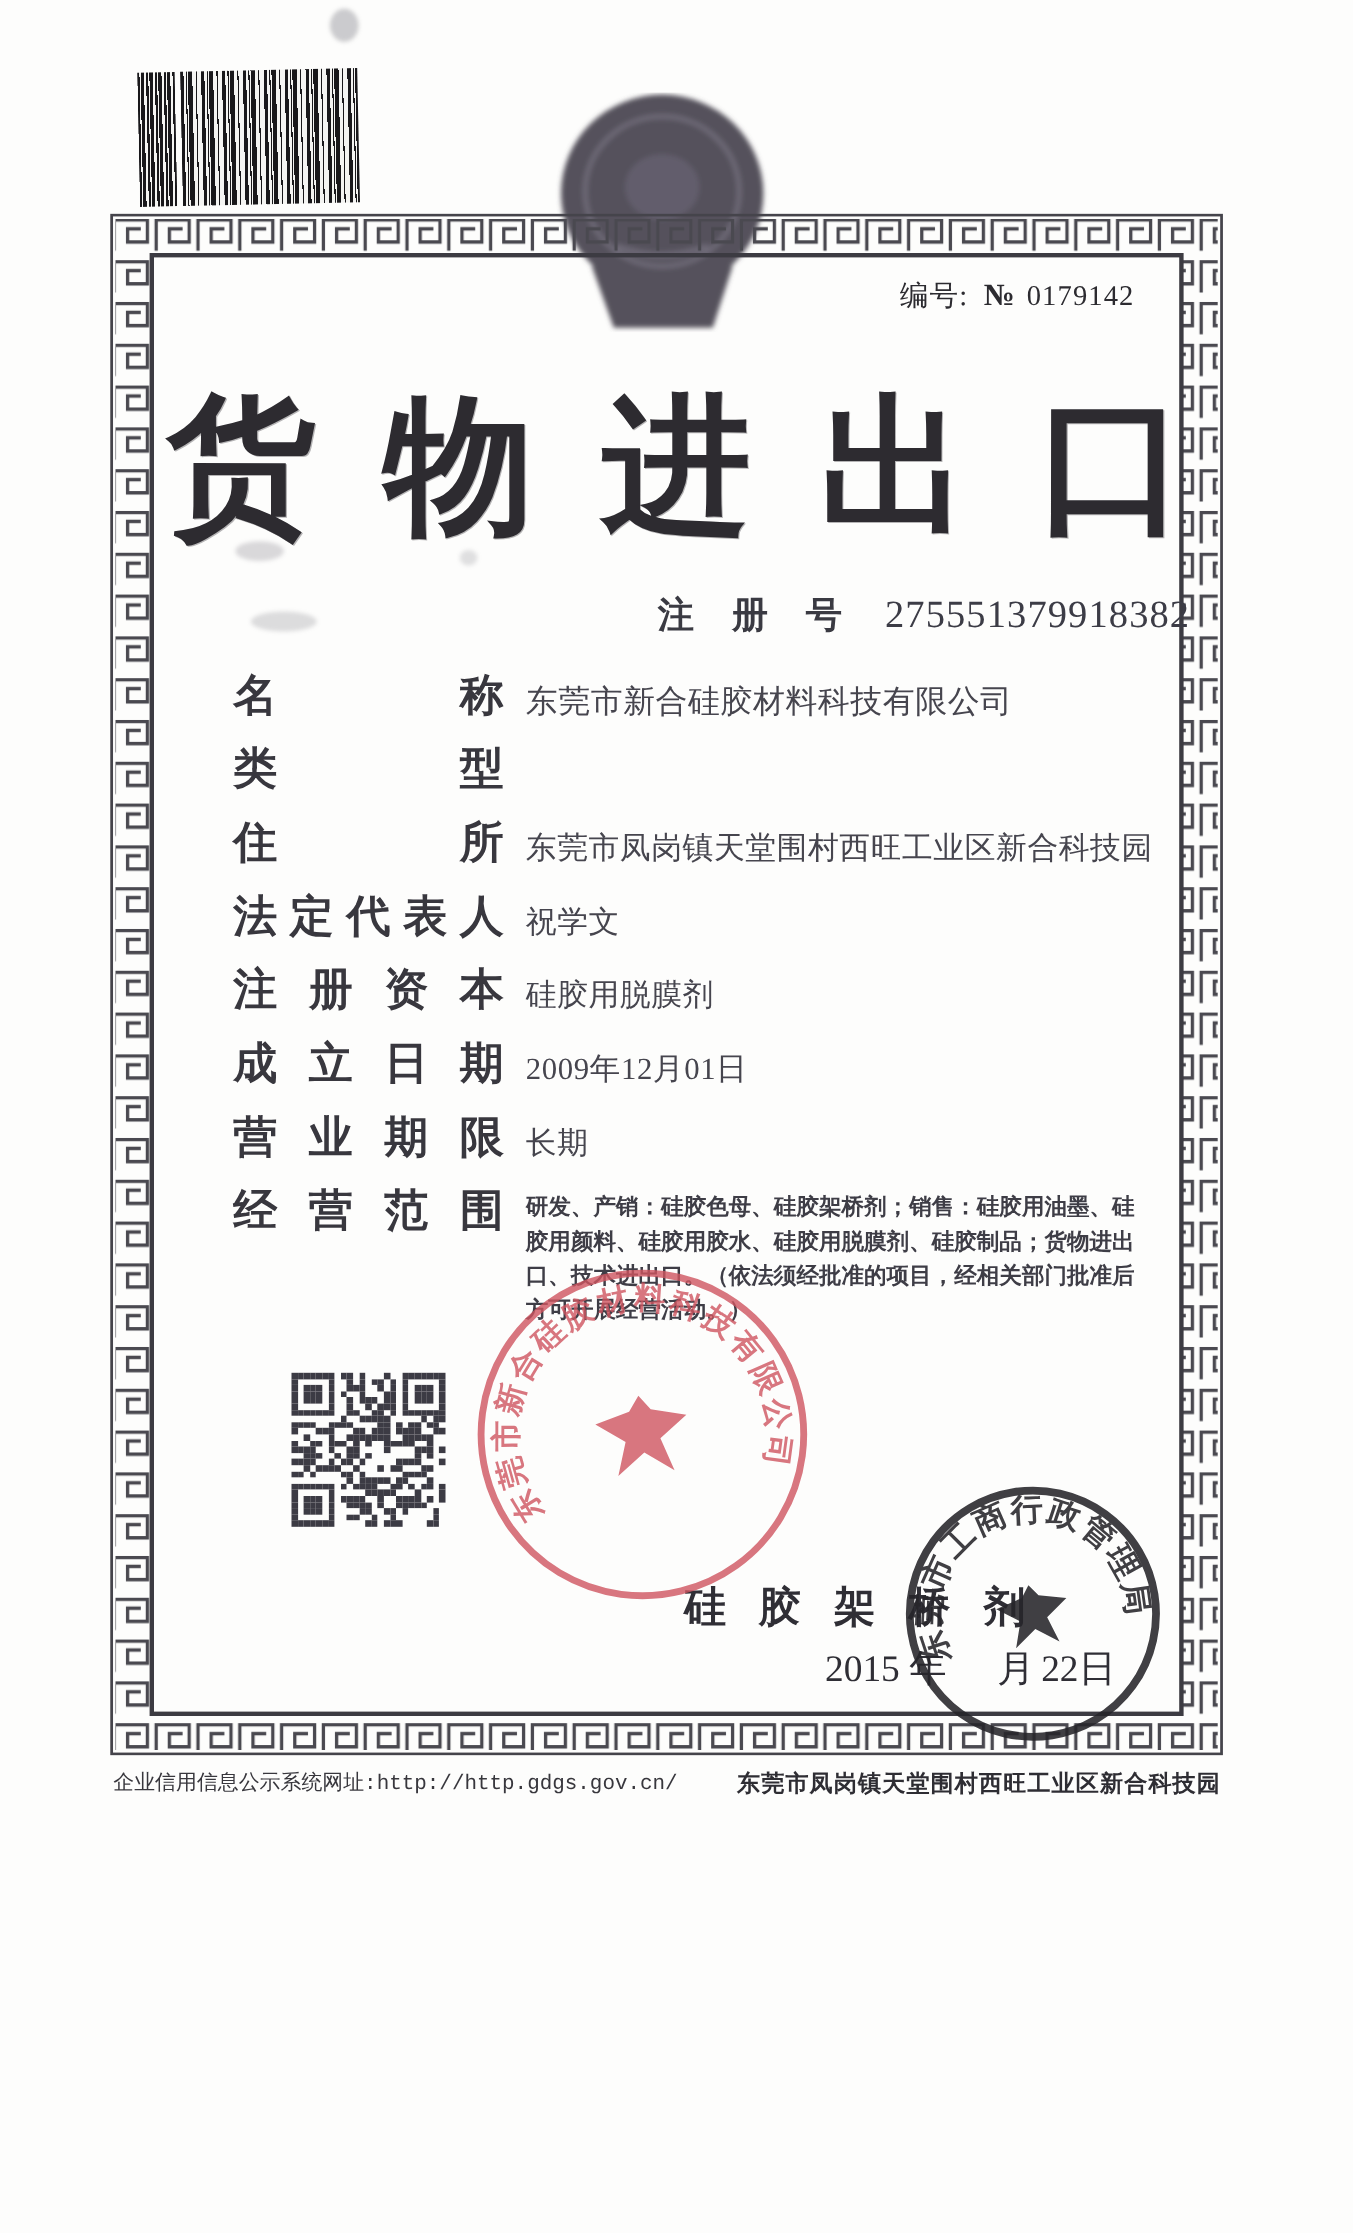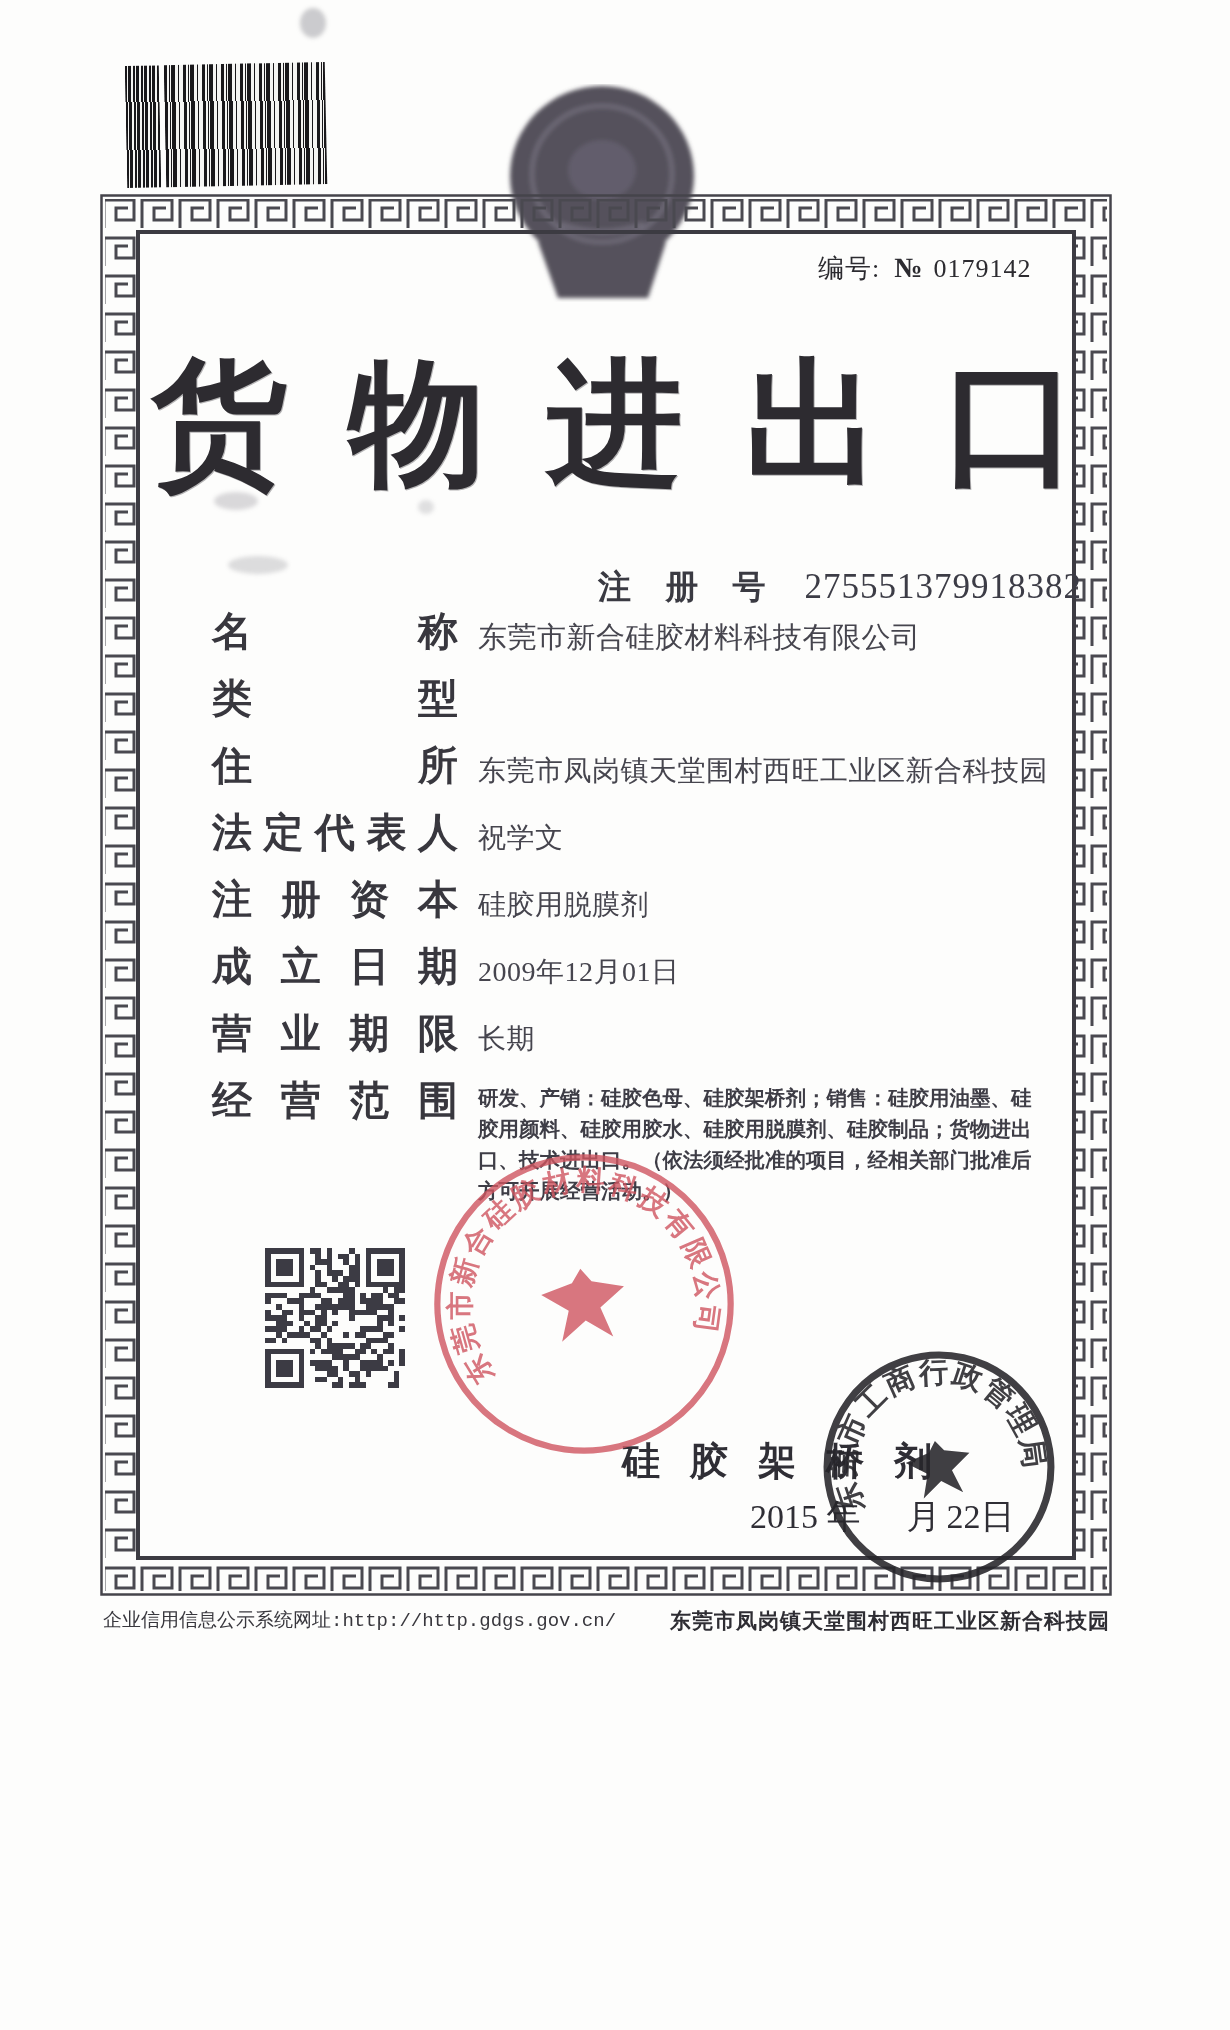--- a/index.html
+++ b/index.html
@@ -23,21 +23,21 @@
   
   .frame{left:100px;top:194px;width:1012px;height:1402px;z-index:1;}
 
   
   .serial{left:818px;top:251px;width:300px;font-size:26px;color:#2c2b30;letter-spacing:1px;z-index:2;}
   .serial .no-sign{font-weight:bold;font-size:28px;margin-left:14px;margin-right:10px;}
   .title{left:0;top:333px;width:100%;text-align:center;font-family:"DejaVu Sans","Liberation Sans",sans-serif;
          font-weight:900;font-size:136px;letter-spacing:62px;text-indent:62px;color:#2d2b30;z-index:2;
          text-shadow:1px 1px 0 rgba(45,43,48,.35);}
   .regno{left:598px;top:537px;display:flex;align-items:baseline;z-index:2;}
-  .regno .lab{font-size:33px;letter-spacing:13px;color:#3a3a42;font-weight:600;margin-top:28px;}
+  .regno .lab{font-size:33px;letter-spacing:13px;color:#3a3a42;font-weight:600;}
   .regno .val{font-size:35px;margin-left:26px;color:#3c3c46;letter-spacing:1px;}
 
   
   .rows{left:212px;top:610px;width:880px;z-index:2;}
   .row{display:flex;align-items:flex-start;height:67px;}
   .row.range{height:auto;}
   .flabel{width:246px;flex:0 0 246px;display:flex;justify-content:space-between;
           font-size:40px;font-weight:600;color:#38373e;line-height:1.1;}
   .fvalue{margin-left:20px;padding-top:8px;font-size:28px;color:#46454e;letter-spacing:.5px;white-space:nowrap;}
   .fvalue.big{font-size:29px;}

